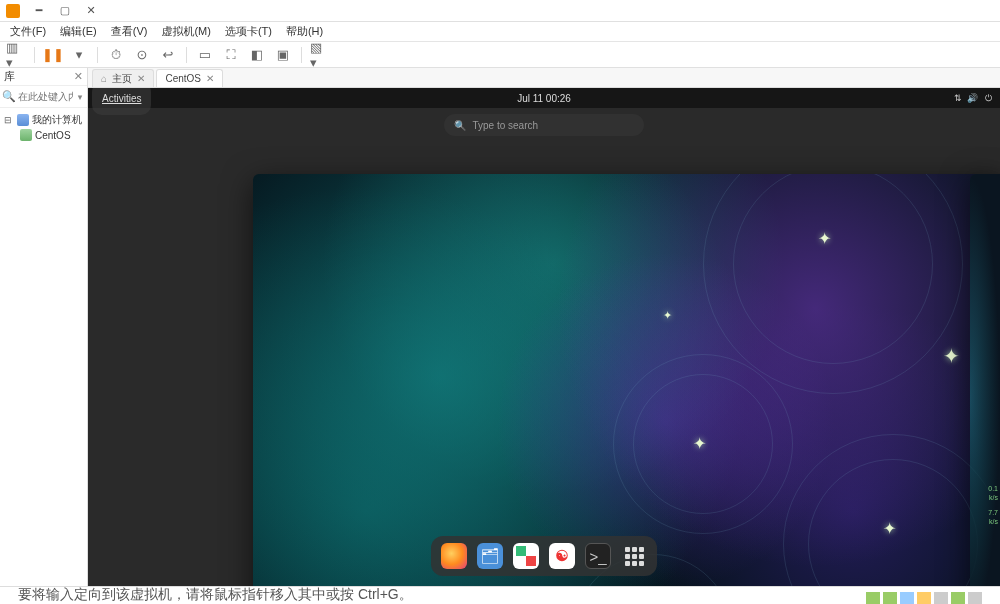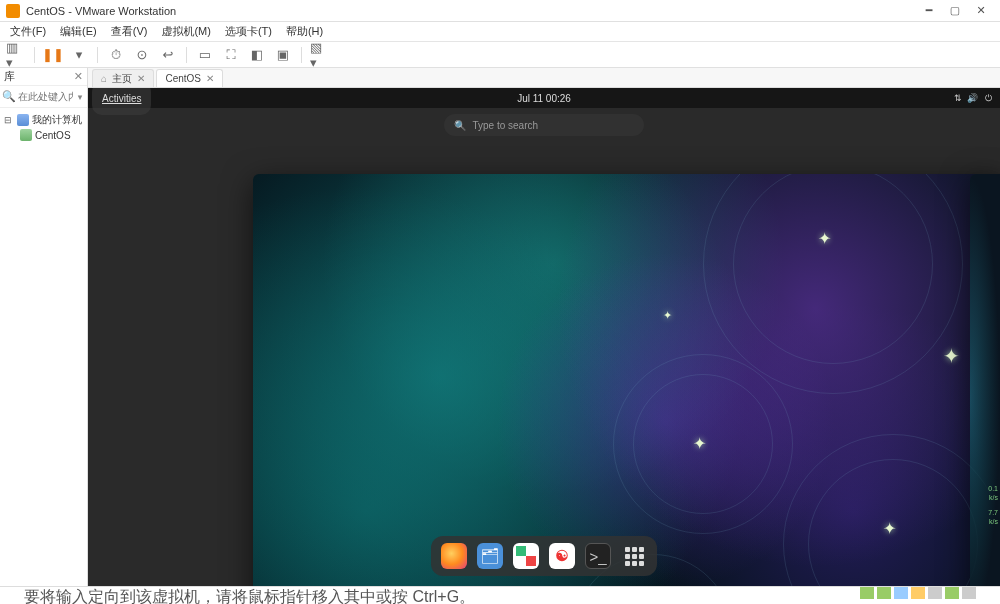--- a/index.html
+++ b/index.html
@@ -84,30 +84,29 @@
 .dock .software { background: #fff; position: relative; }
 .dock .software::after { content:""; position:absolute; width:10px; height:10px; background:#3b7; left:3px; top:3px; }
 .dock .software::before { content:""; position:absolute; width:10px; height:10px; background:#e44; right:3px; bottom:3px; }
 .dock .help { background: #fff; color: #e33; font-weight: bold; }
 .dock .terminal { background: #222; color: #ccc; border: 1px solid #555; }
 .dock .apps { background: transparent; }
 .dock .apps-grid { display: grid; grid-template-columns: repeat(3,5px); grid-template-rows: repeat(3,5px); gap: 2px; }
 .dock .apps-grid span { background: #ddd; border-radius: 1px; }
 
 
-.statusbar { height: 18px; background: #fff; border-top: 1px solid #ddd; display: flex; align-items: flex-start; padding: 0 24px; font-size: 16px; color: #555; }
+.statusbar { height: 18px; background: #fff; border-top: 1px solid #ddd; display: flex; align-items: flex-end; padding: 0 18px; font-size: 14px; color: #555; }
 .statusbar .sp { flex: 1; }
 .statusbar .sic { width: 14px; height: 12px; margin-left: 3px; display: inline-block; }
 </style>
 </head>
 <body>
 
 <div class="titlebar">
   <div class="app-icon"></div>
-  <div class="title">CentOS - VMware Workstation</div>
   <div class="winbtn">━</div>
   <div class="winbtn">▢</div>
   <div class="winbtn">✕</div>
 </div>
 
 <div class="menubar">
   <div class="item">文件(F)</div>
   <div class="item">编辑(E)</div>
   <div class="item">查看(V)</div>
   <div class="item">虚拟机(M)</div>

